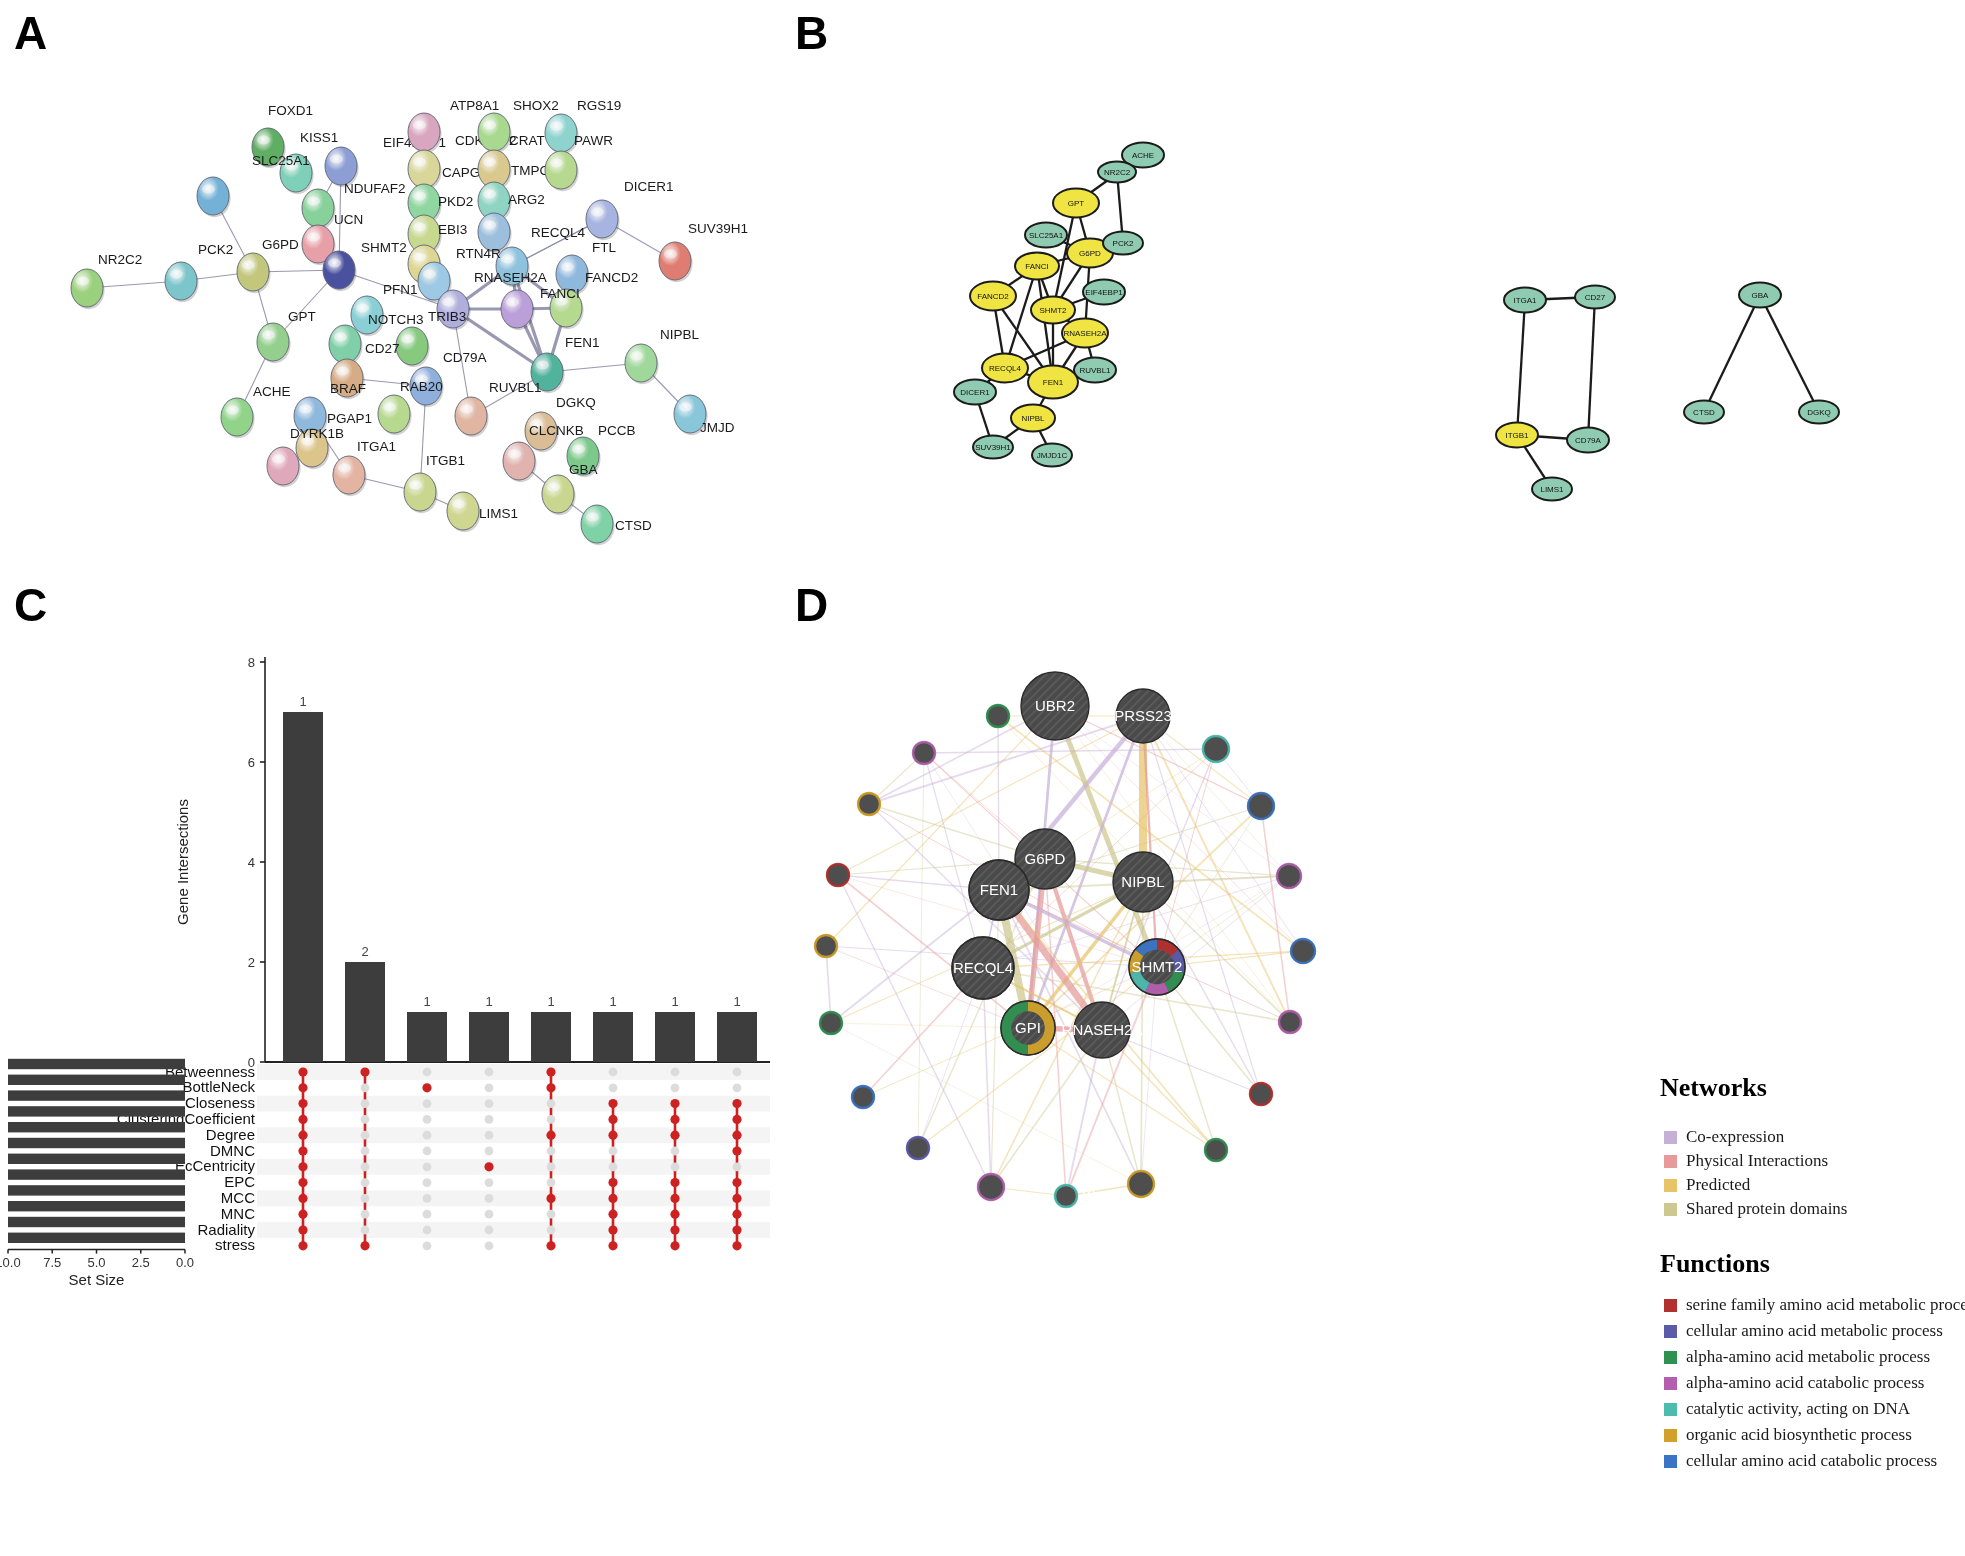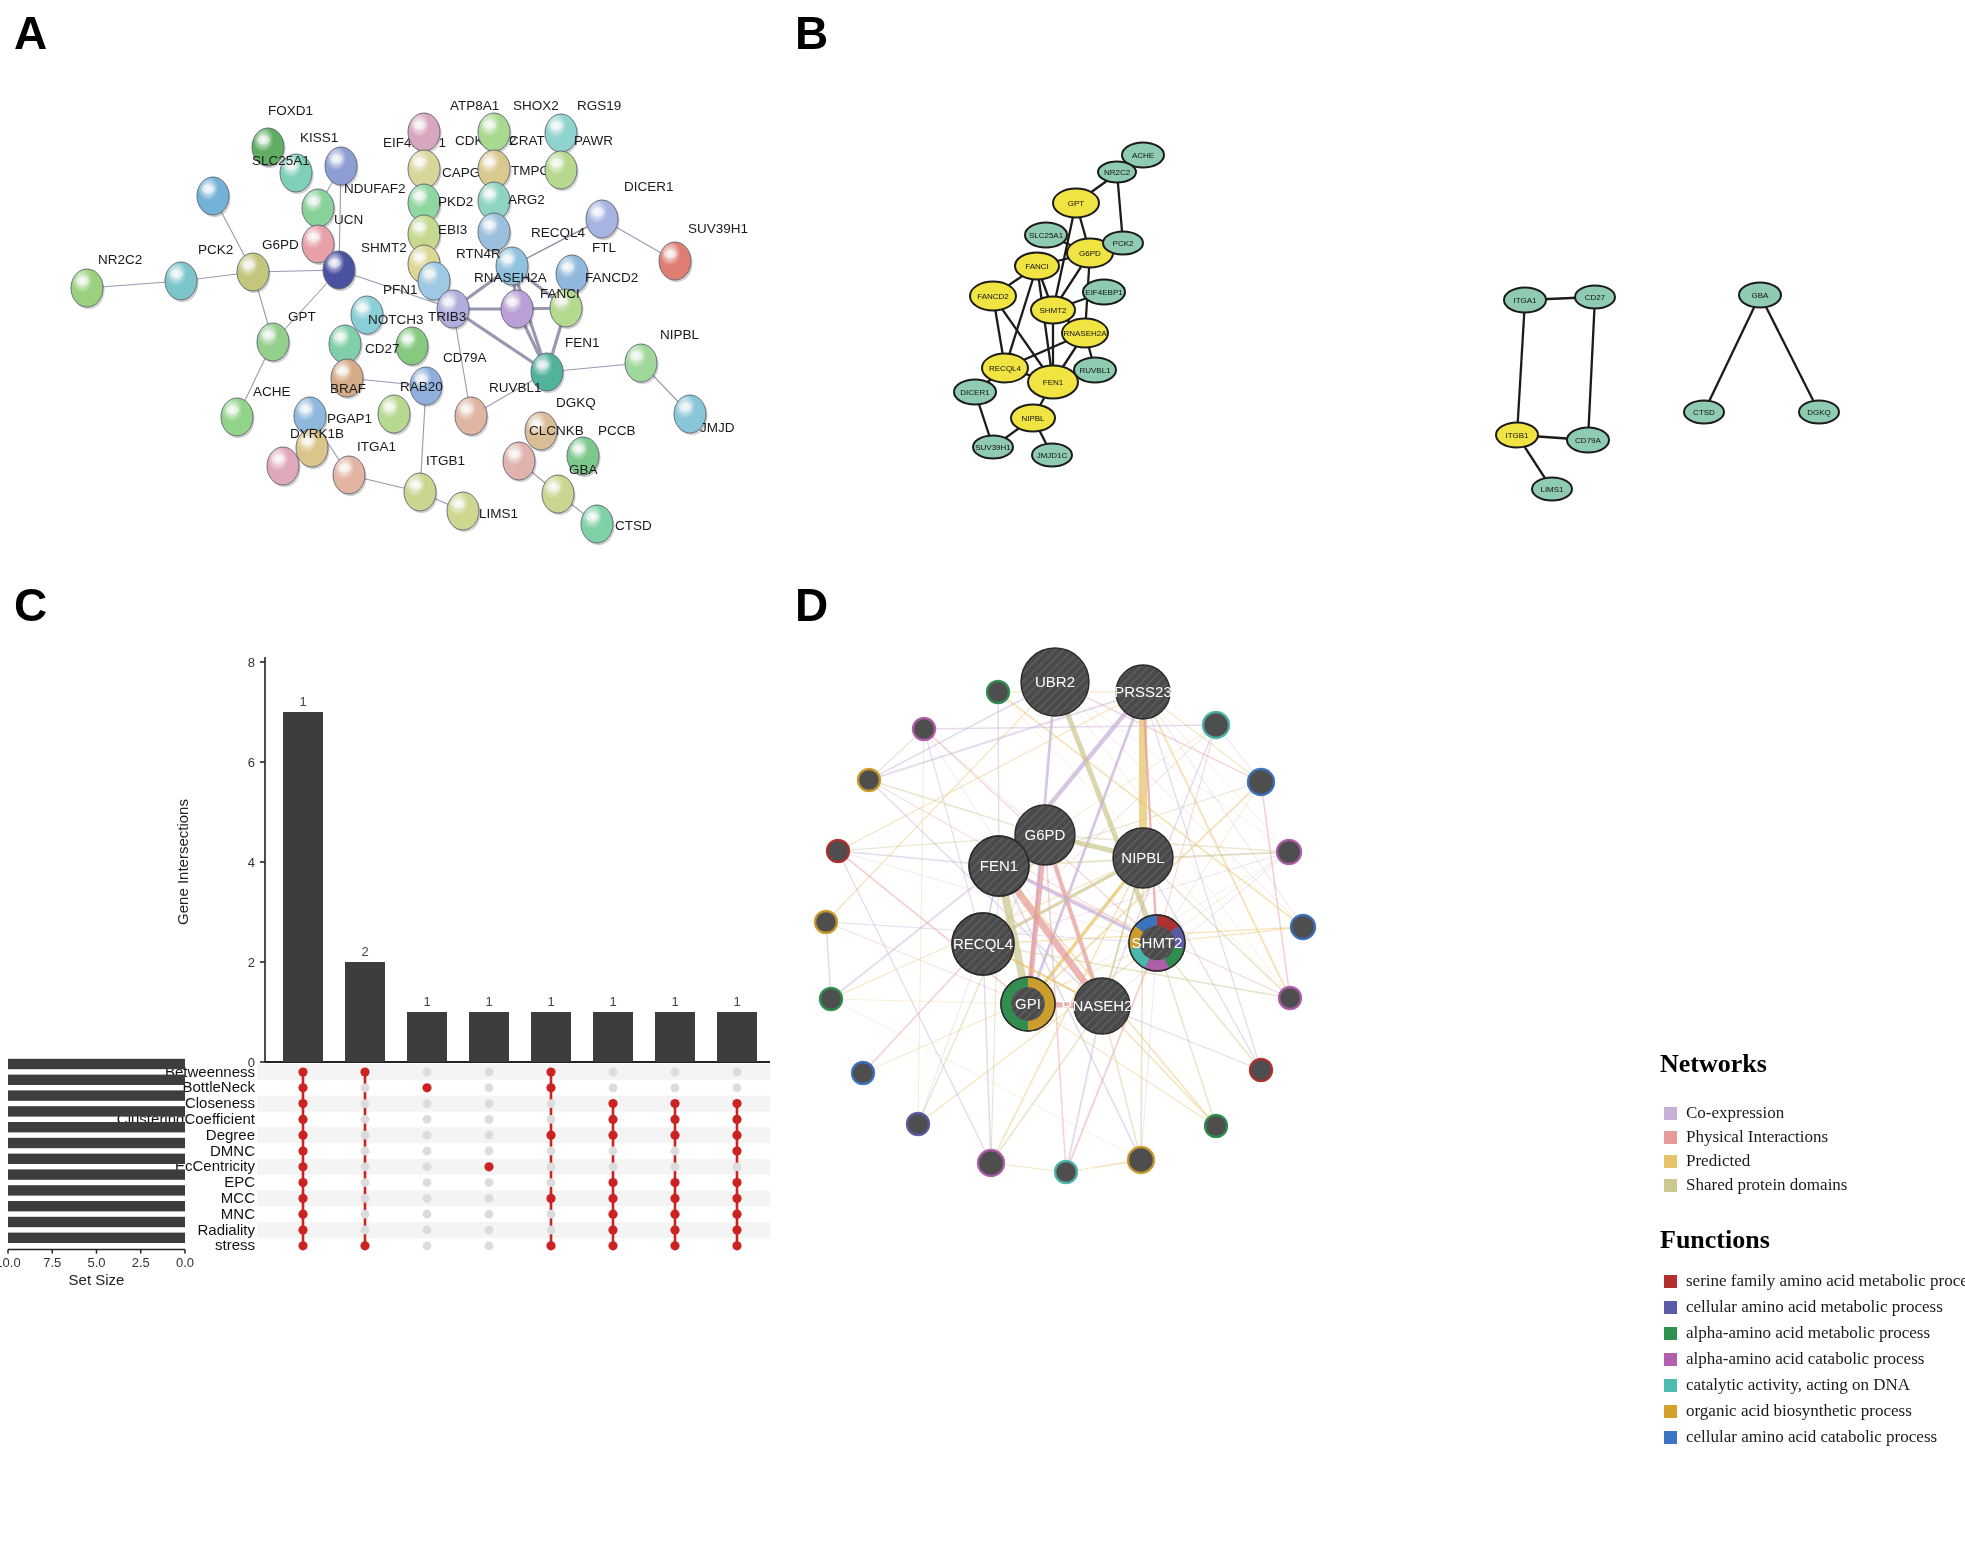--- a/index.html
+++ b/index.html
@@ -970,21 +970,21 @@
       <line x1="96.5" y1="629.6" x2="96.5" y2="633.6" stroke="#222" stroke-width="1.5"></line>
       <text x="96.5" y="646.6" class="axis-txt" text-anchor="middle">5.0</text>
       <line x1="140.75" y1="629.6" x2="140.75" y2="633.6" stroke="#222" stroke-width="1.5"></line>
       <text x="140.75" y="646.6" class="axis-txt" text-anchor="middle">2.5</text>
       <line x1="185" y1="629.6" x2="185" y2="633.6" stroke="#222" stroke-width="1.5"></line>
       <text x="185" y="646.6" class="axis-txt" text-anchor="middle">0.0</text>
       <text x="96.5" y="664.6" class="axis-title" text-anchor="middle">Set Size</text>
     </svg>
 </div>
 
-<div class="fig" style="left:780px;top:576px;width:1185px;height:956px;">
+<div class="fig" style="left:780px;top:600px;width:1185px;height:956px;">
   <svg id="svgD" width="1185" height="956">
       <defs>
         <pattern id="hatchD" width="6" height="6" patternUnits="userSpaceOnUse" patternTransform="rotate(45)">
           <rect width="6" height="6" fill="#4a4a4a"></rect>
           <line x1="0" y1="0" x2="0" y2="6" stroke="#5e5e5e" stroke-width="3"></line>
         </pattern>
       </defs>
       <g>
         <line x1="275" y1="106" x2="89" y2="204" stroke="#c6b0d8" stroke-width="1.56" stroke-opacity="0.45"></line>
         <line x1="275" y1="106" x2="481" y2="206" stroke="#e69a9a" stroke-width="1.34" stroke-opacity="0.45"></line>

